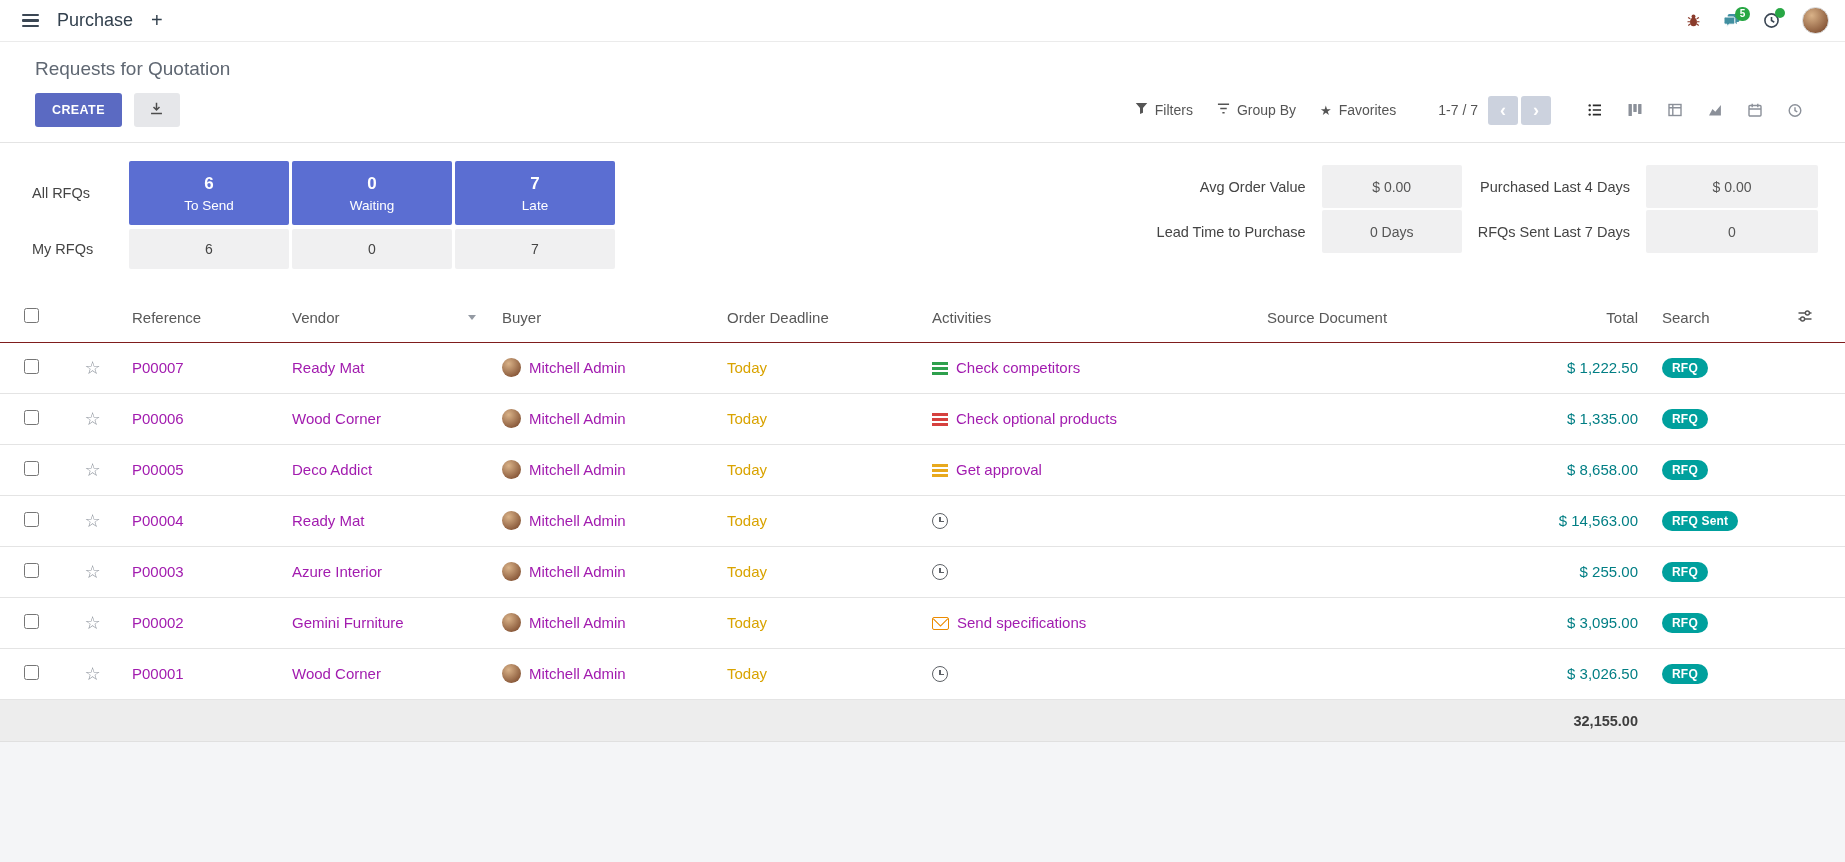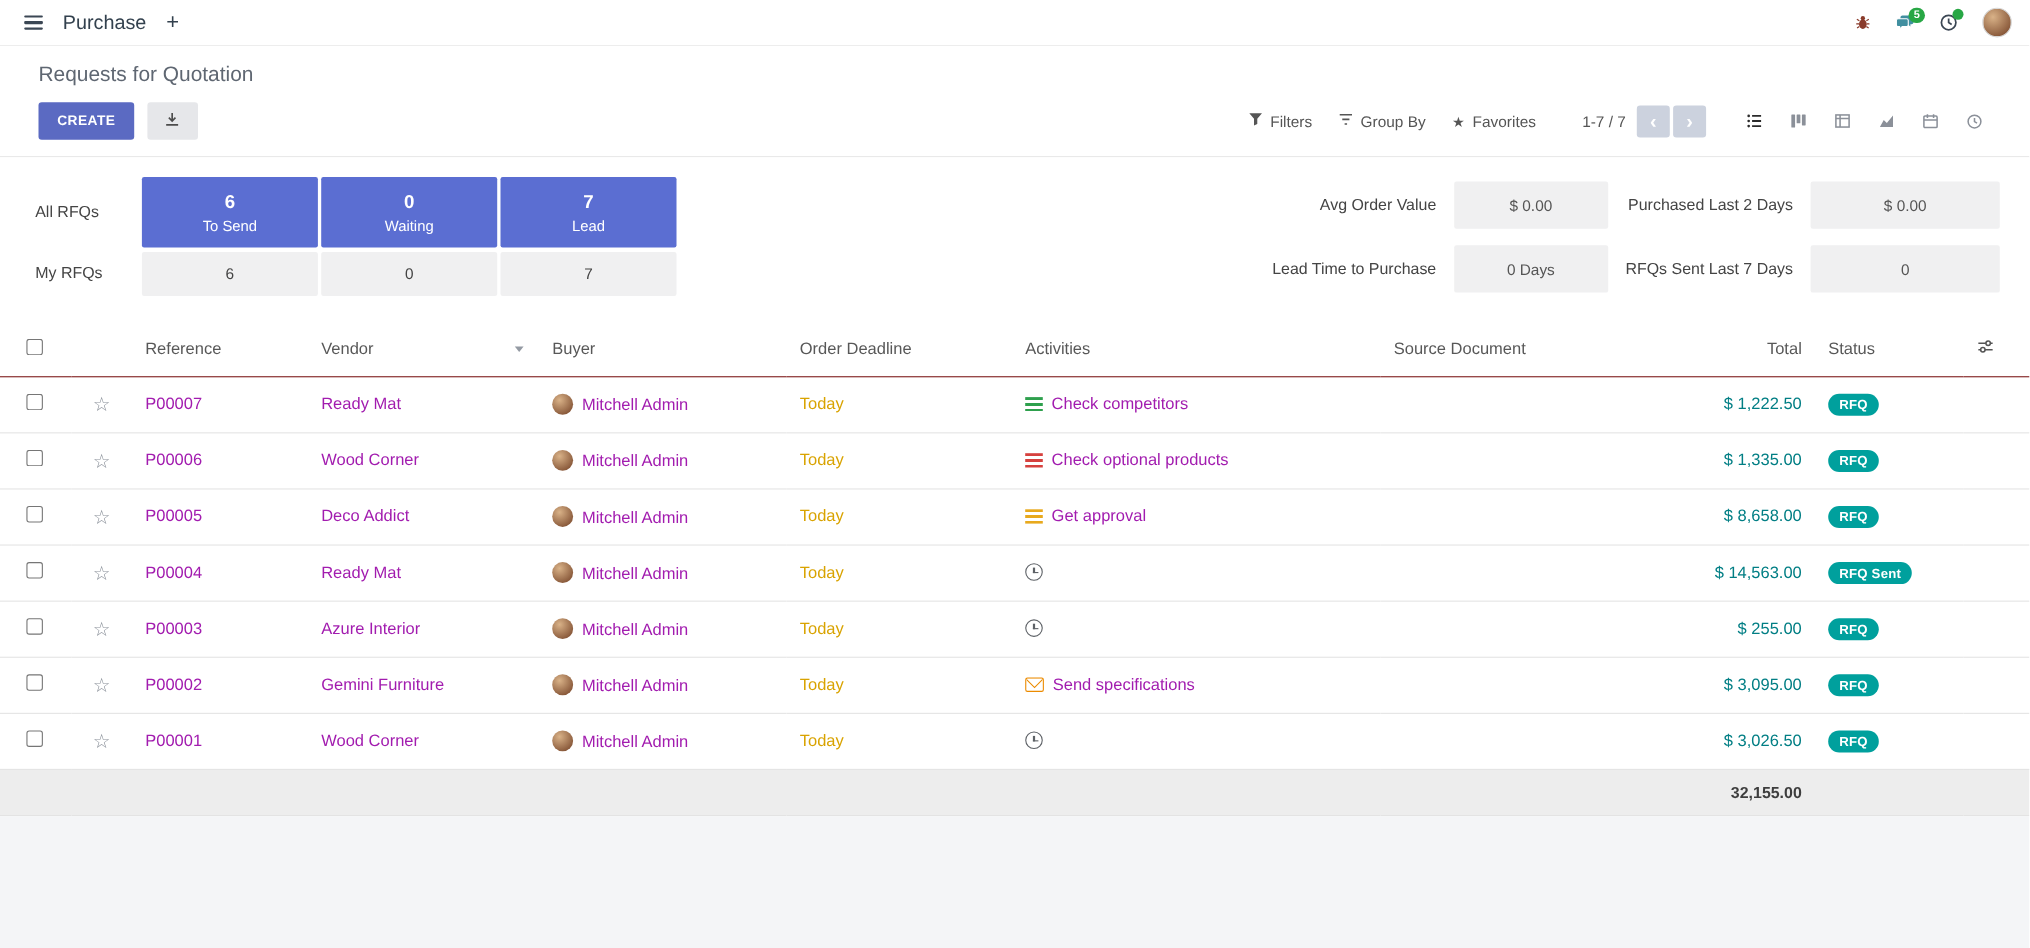--- a/index.html
+++ b/index.html
@@ -49,21 +49,21 @@
   .dash-labels{display:flex;flex-direction:column;width:97px}
   .dl{font-size:14.5px;color:#444;cursor:pointer;text-align:right}
   .dl.all{height:64px;display:flex;align-items:center}
   .dl.my{height:40px;display:flex;align-items:center;margin-top:4px}
   .tiles{display:flex;gap:3px}
   .tile-col{display:flex;flex-direction:column;gap:4px;width:160px}
   .tile-blue{height:64px;background:#5b6ed2;color:#fff;display:flex;flex-direction:column;align-items:center;justify-content:center;border-radius:2px}
   .tile-count{font-size:17px;font-weight:700;margin-bottom:4px}
   .tile-label{font-size:13.5px}
   .tile-gray{height:40px;background:#f0f0f1;color:#444;font-size:14px;display:flex;align-items:center;justify-content:center;border-radius:2px}
-  .dash-stats{display:grid;grid-template-columns:auto 140px auto 172px;gap:15px 16px;align-items:center;margin-top:4px}
+  .dash-stats{display:grid;grid-template-columns:auto 140px auto 172px;gap:2px 16px;align-items:center;margin-top:4px}
   .stat-label{text-align:right;font-size:14.5px;color:#444}
   .stat-value{height:43px;background:#f0f0f1;font-size:14px;color:#555;display:flex;align-items:center;justify-content:center;border-radius:2px}
 
   
   .rfq-table{width:100%;border-collapse:collapse;table-layout:fixed;font-size:15px}
   thead th{height:49px;text-align:left;font-weight:400;color:#585858;border-bottom:1px solid #7f1d1d;padding:0 12px;position:relative;cursor:pointer}
   th.c-sel,td.c-sel{padding:0 0 0 24px}
   th.c-star,td.c-star{padding:0;text-align:center}
   .num{text-align:right}
   tbody td{height:51px;border-bottom:1px solid #e4e4e4;padding:0 12px;vertical-align:middle;background:#fff}
@@ -255,32 +255,32 @@
             <button class="tile-blue">
               <span class="tile-count">0</span>
               <span class="tile-label">Waiting</span>
             </button>
             <button class="tile-gray">0</button>
           </div>
 
           <div class="tile-col">
             <button class="tile-blue">
               <span class="tile-count">7</span>
-              <span class="tile-label">Lead</span>
+              <span class="tile-label">Late</span>
             </button>
             <button class="tile-gray">7</button>
           </div>
         </div>
     </div>
     <div class="dash-stats">
 
         <div class="stat-label">Avg Order Value</div>
         <button class="stat-value">$ 0.00</button>
 
-        <div class="stat-label">Purchased Last 2 Days</div>
+        <div class="stat-label">Purchased Last 4 Days</div>
         <button class="stat-value">$ 0.00</button>
 
         <div class="stat-label">Lead Time to Purchase</div>
         <button class="stat-value">0 Days</button>
 
         <div class="stat-label">RFQs Sent Last 7 Days</div>
         <button class="stat-value">0</button>
       </div>
   </section>
 
@@ -303,21 +303,21 @@
         <tr>
           <th class="c-sel"><input type="checkbox" style=""></th>
           <th class="c-star"></th>
           <th><span>Reference</span></th>
           <th><span>Vendor</span><span class="caret"></span></th>
           <th><span>Buyer</span></th>
           <th><span>Order Deadline</span></th>
           <th><span>Activities</span></th>
           <th><span>Source Document</span></th>
           <th class="num"><span>Total</span></th>
-          <th><span>Status</span></th>
+          <th><span>Search</span></th>
           <th>
             <button>
               <svg width="16" height="16" viewBox="0 0 16 16">
                   <g stroke="#555" stroke-width="1.4" fill="#fff">
                     <path d="M1.5 5h13M1.5 11h13"></path>
                     <circle cx="10.4" cy="5" r="2"></circle>
                     <circle cx="5.6" cy="11" r="2"></circle>
                   </g>
                 </svg>
             </button>

